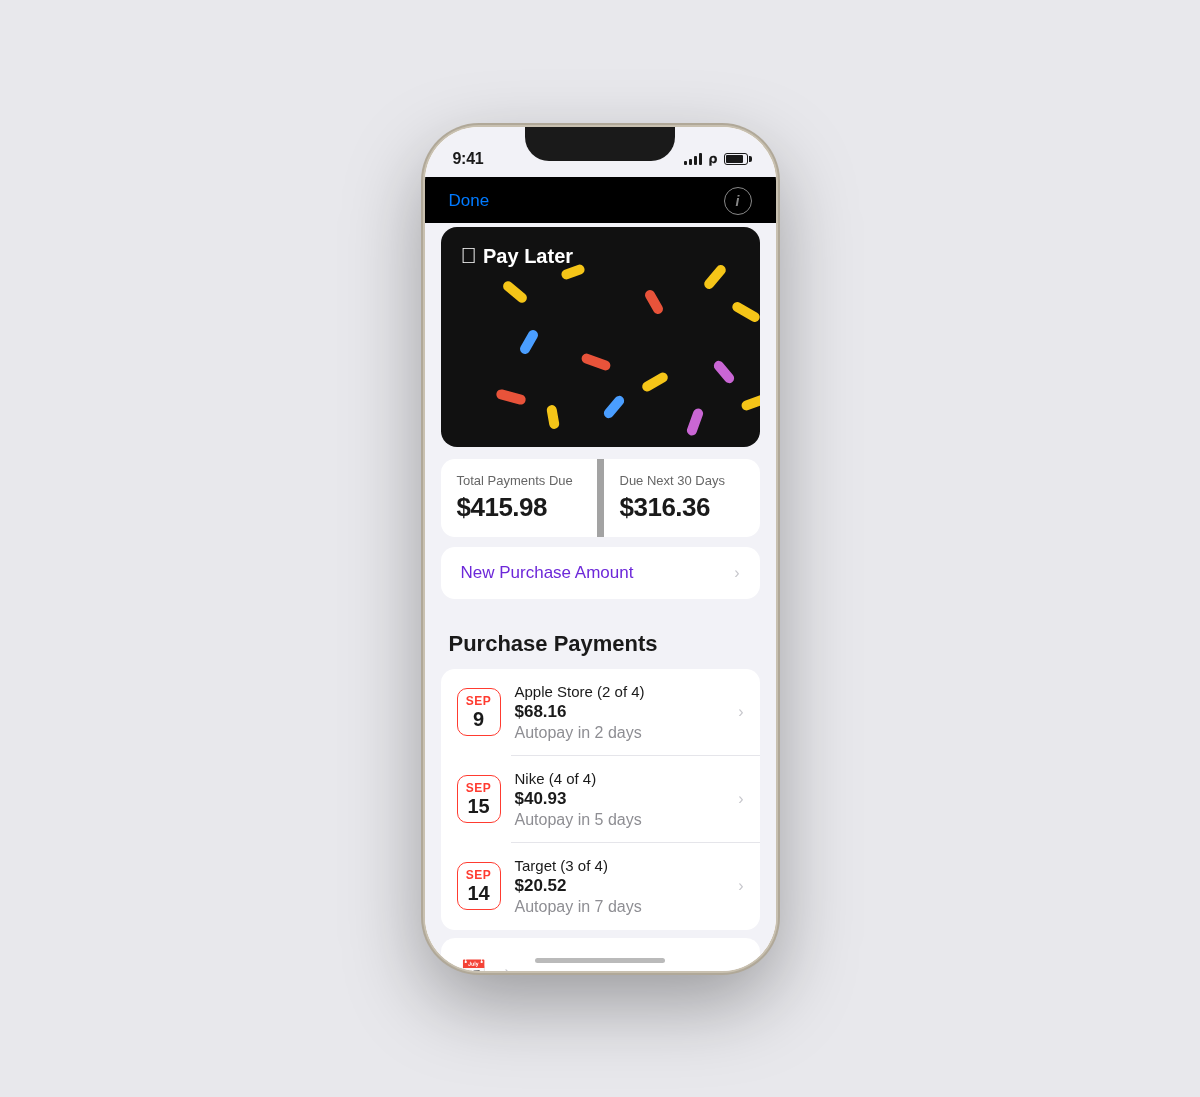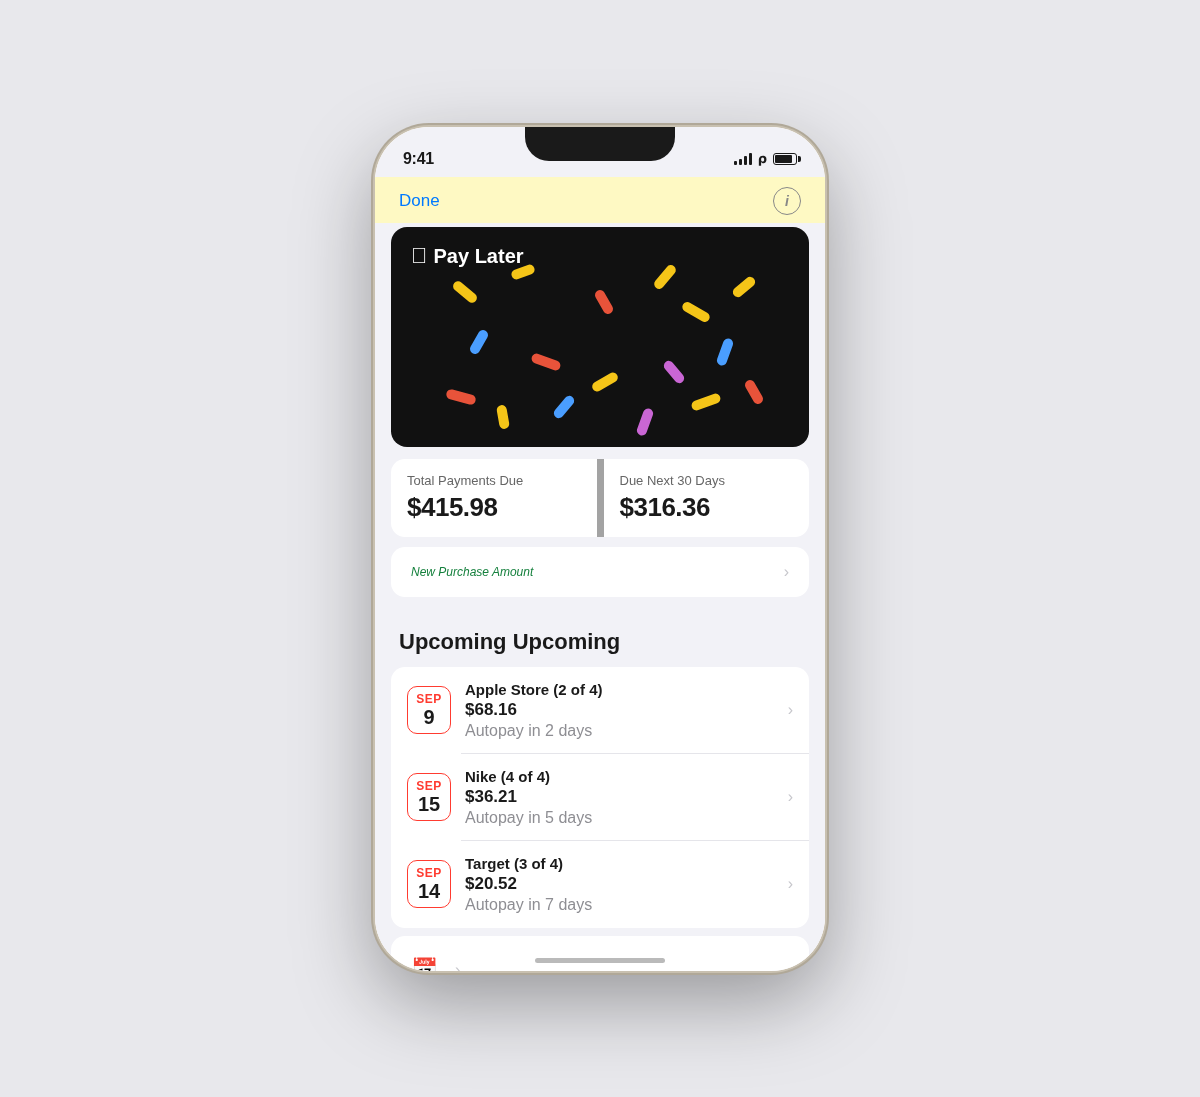--- a/index.html
+++ b/index.html
@@ -7,21 +7,21 @@
     body {
       background: #e8e8ec;
       display: flex;
       justify-content: center;
       align-items: center;
       min-height: 100vh;
       font-family: -apple-system, BlinkMacSystemFont, 'SF Pro Display', 'Helvetica Neue', sans-serif;
     }
 
     .phone-outer {
-      width: 450px;
+      width: 351px;
       height: 844px;
       background: #f5f0e8;
       border-radius: 54px;
       position: relative;
       box-shadow:
         0 0 0 2px #c8c0b0,
         0 0 0 4px #b0a898,
         0 30px 80px rgba(0,0,0,0.35),
         inset 0 0 0 1px rgba(255,255,255,0.6);
       overflow: hidden;
@@ -156,21 +156,21 @@
       scrollbar-width: none;
     }
     .content::-webkit-scrollbar { display: none; }
 
     
     .top-nav {
       display: flex;
       justify-content: space-between;
       align-items: center;
       padding: 10px 24px 8px;
-      background: #fef9c3;
+      background: #000000;
     }
 
     .done-btn {
       font-size: 17px;
       color: #007aff;
       background: none;
       border: none;
       cursor: pointer;
       font-family: inherit;
     }
@@ -275,24 +275,23 @@
       display: flex;
       align-items: center;
       cursor: pointer;
       border: none;
       width: calc(100% - 32px);
       text-align: left;
       font-family: inherit;
     }
 
     .new-purchase-text {
-      font-size: 12px;
-      color: #15803d;
+      font-size: 17px;
+      color: #6d28d9;
       flex: 1;
-      font-style: italic;
     }
 
     
     .section-bg {
       background: #f2f2f7;
       padding: 8px 0 0;
     }
 
     .section-title {
       font-size: 22px;
@@ -355,21 +354,21 @@
       line-height: 1.1;
     }
 
     .payment-info {
       flex: 1;
     }
 
     .payment-merchant {
       font-size: 15px;
       color: #1a1a1a;
-      font-weight: 700;
+      font-weight: 400;
       margin-bottom: 2px;
     }
 
     .payment-amount {
       font-size: 17px;
       font-weight: 600;
       color: #1a1a1a;
       margin-bottom: 2px;
     }
 
@@ -497,21 +496,21 @@
           <div class="stat-value">$316.36</div>
         </div>
       </div>
 
       <button class="new-purchase-btn">
         <span class="new-purchase-text">New Purchase Amount</span>
         <span class="chevron-right">›</span>
       </button>
 
       <div class="section-bg">
-        <div class="section-title">Upcoming Upcoming</div>
+        <div class="section-title">Purchase Payments</div>
 
         <div class="payments-list" id="payments-list">
 
         <div class="payment-item">
     <div class="date-badge">
       <span class="date-month">SEP</span>
       <span class="date-day">9</span>
     </div>
     <div class="payment-info">
       <div class="payment-merchant">Apple Store (2 of 4)</div>
@@ -520,21 +519,21 @@
     </div>
     <span class="chevron-right">›</span>
   </div>
             <div class="payment-item">
     <div class="date-badge">
       <span class="date-month">SEP</span>
       <span class="date-day">15</span>
     </div>
     <div class="payment-info">
       <div class="payment-merchant">Nike (4 of 4)</div>
-      <div class="payment-amount">$36.21</div>
+      <div class="payment-amount">$40.93</div>
       <div class="payment-auto">Autopay in 5 days</div>
     </div>
     <span class="chevron-right">›</span>
   </div>
             <div class="payment-item">
     <div class="date-badge">
       <span class="date-month">SEP</span>
       <span class="date-day">14</span>
     </div>
     <div class="payment-info">

